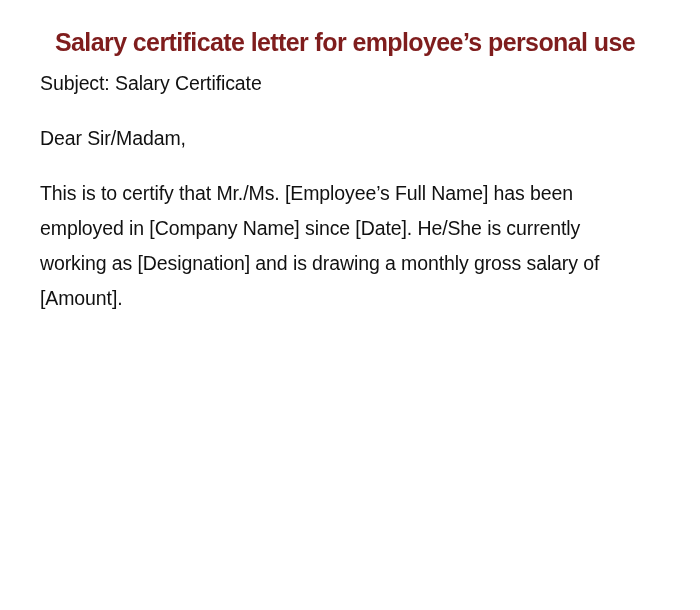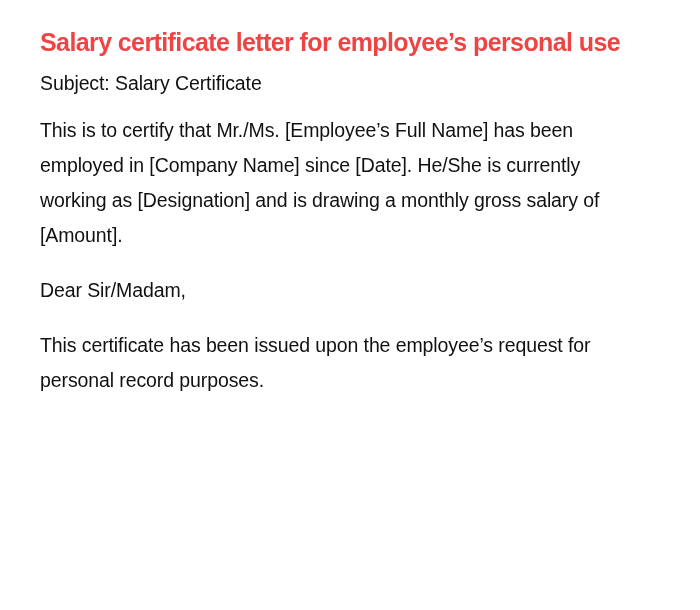--- a/index.html
+++ b/index.html
@@ -19,32 +19,32 @@
       left: 40px;
       top: 20px;
       width: 610px;
     }
     .title {
       font-weight: bold;
       font-size: 25px;
       line-height: 44px;
       letter-spacing: -0.6px;
       margin: 0 0 2px 0;
-      color: #ef4444;
+      color: #7f1d1d;
+      text-align: center;
     }
     .para {
       font-size: 19.5px;
       line-height: 35px;
       margin: 0 0 20px 0;
       letter-spacing: -0.1px;
     }
-    .para.subject { margin-bottom: 12px; }
+    .para.subject { margin-bottom: 20px; }
   </style>
 </head>
 <body>
 
 <div class="doc">
   <h1 class="title">Salary certificate letter for employee’s personal use</h1>
   <p class="para subject">Subject: Salary Certificate</p>
+  <p class="para">Dear Sir/Madam,</p>
   <p class="para">This is to certify that Mr./Ms. [Employee’s Full Name] has been employed in [Company Name] since [Date]. He/She is currently working as [Designation] and is drawing a monthly gross salary of [Amount].</p>
-  <p class="para">Dear Sir/Madam,</p>
-  <p class="para">This certificate has been issued upon the employee’s request for personal record purposes.</p>
 </div>
 
 </body></html>

